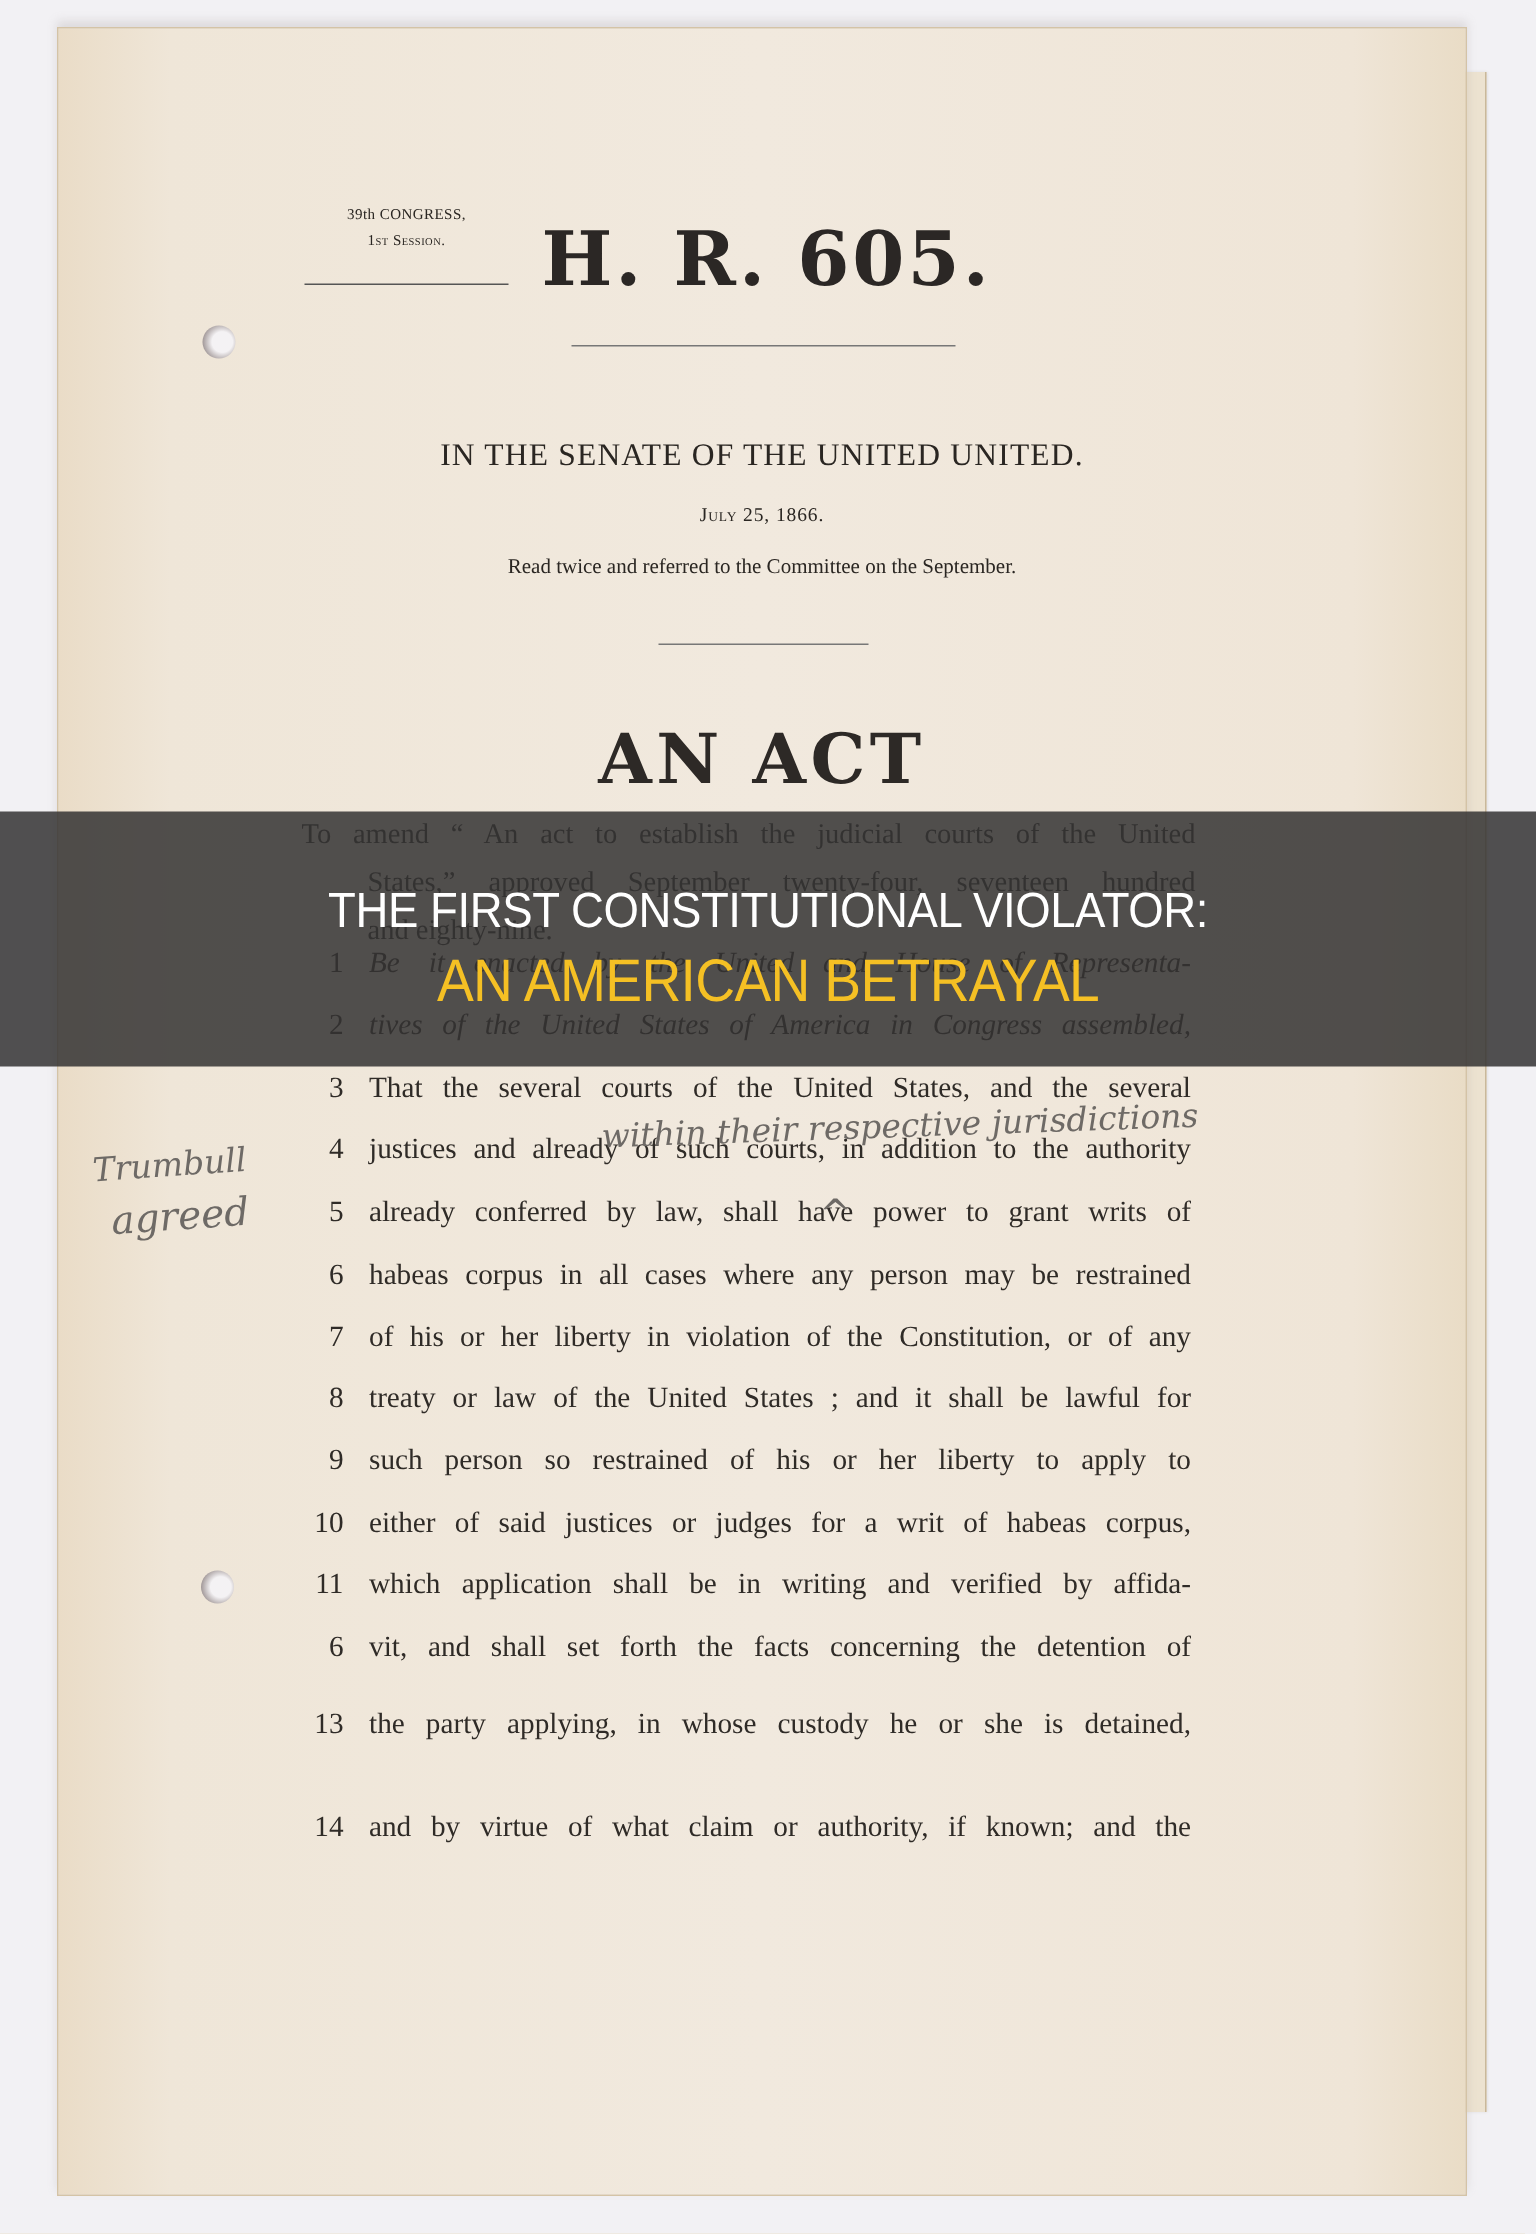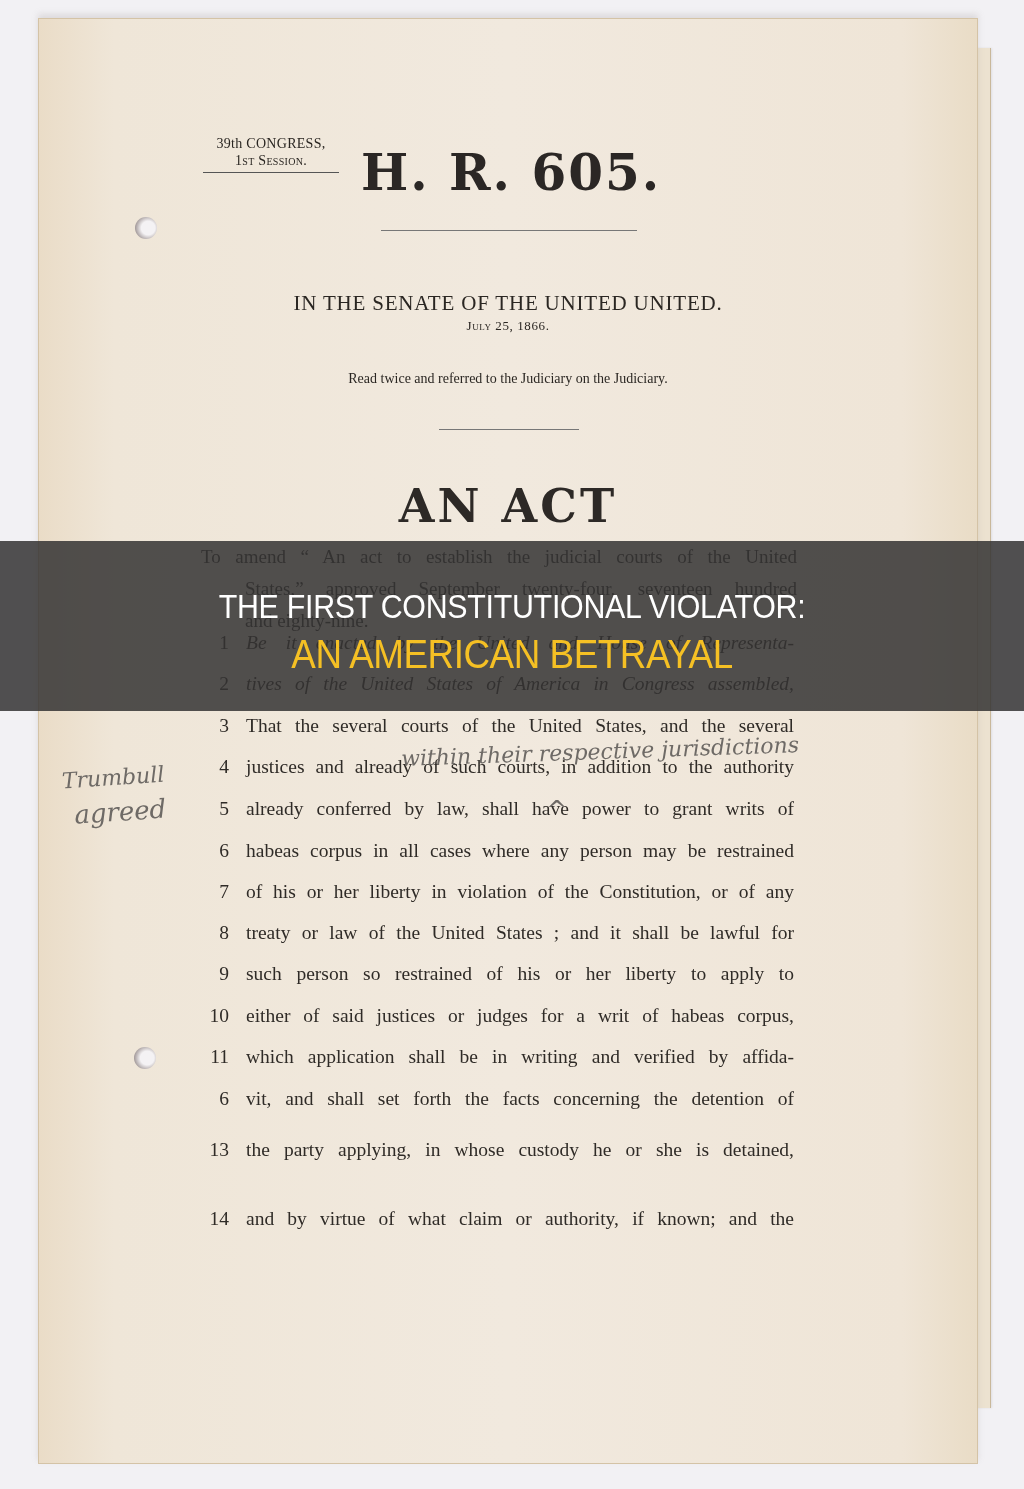--- a/index.html
+++ b/index.html
@@ -19,30 +19,30 @@
     border:1px solid #d4c3a6;
     box-shadow: 0 -4px 6px rgba(160,150,150,0.25);
   }
   .punch {
     position:absolute; width:22px; height:22px; border-radius:50%;
     background: radial-gradient(circle at 60% 50%, #f4f2f4 40%, #9a9090 80%, #6b605a 100%);
   }
   .abs { position:absolute; color:#2a2622; }
   .congress {
     left:164px; top:116px; width:136px; text-align:center;
-    font-size:14px; line-height:17px; letter-spacing:0.3px;
-    border-bottom:1px solid #555; padding-bottom:3px;
+    font-size:10px; line-height:17px; letter-spacing:0.3px;
+    border-bottom:1px solid #555; padding-bottom:20px;
   }
   .hr-num {
     left:322px; top:124px; font-size:50px; font-weight:bold;
     letter-spacing:2px; font-family:"DejaVu Serif", serif; color:#2b2725;text-align:center;
   }
   .rule { position:absolute; height:1px; background:#777; }
   .senate { left:0; width:938px; top:272px; text-align:center; font-size:21px; letter-spacing:0.8px; }
-  .date { left:0; width:938px; top:299px; text-align:center; font-size:13px; letter-spacing:0.6px; font-variant:small-caps; }
+  .date { left:0; width:938px; top:316px; text-align:center; font-size:13px; letter-spacing:0.6px; font-variant:small-caps; }
   .read { left:0; width:938px; top:352px; text-align:center; font-size:14px; }
   .act { left:0; width:938px; top:460px; text-align:center; font-size:46px; font-weight:bold; letter-spacing:3px; font-family:"DejaVu Serif", serif; color:#2d2926; }
   .title-p { left:162px; top:522px; width:596px; font-size:19px; line-height:32px; color:#33302c; }
   .line {
     position:absolute; left:150px; width:620px; height:40px;
     font-size:19.5px; color:#2f2b27; white-space:nowrap;
   }
   .line .num { position:absolute; left:0; width:40px; text-align:right; }
   .line .txt { position:absolute; left:57px; width:548px; text-align:justify; text-align-last:justify; }
   .italic .txt { font-style:italic; }
@@ -77,21 +77,21 @@
   <div class="abs congress">
     <div>39th CONGRESS,</div>
     <div style="font-variant:small-caps;">1st Session.</div>
   </div>
   <div class="abs hr-num">H. R. 605.</div>
 
   <div class="rule" style="left:342px; top:211px; width:256px;"></div>
 
   <div class="abs senate">IN THE SENATE OF THE UNITED UNITED.</div>
   <div class="abs date">July 25, 1866.</div>
-  <div class="abs read">Read twice and referred to the Judiciary on the Judiciary.</div>
+  <div class="abs read">Read twice and referred to the Committee on the September.</div>
 
   <div class="rule" style="left:400px; top:410px; width:140px;"></div>
 
   <div class="abs act">AN ACT</div>
 
   <div class="abs title-p">
     <span style="display:block; text-align:justify; text-align-last:justify;">To amend “ An act to establish the judicial courts of the United</span>
     <span style="display:block; padding-left:44px; text-align:justify; text-align-last:justify;">States,” approved September twenty-four, seventeen hundred</span>
     <span style="display:block; padding-left:44px;">and eighty-nine.</span>
   </div>

